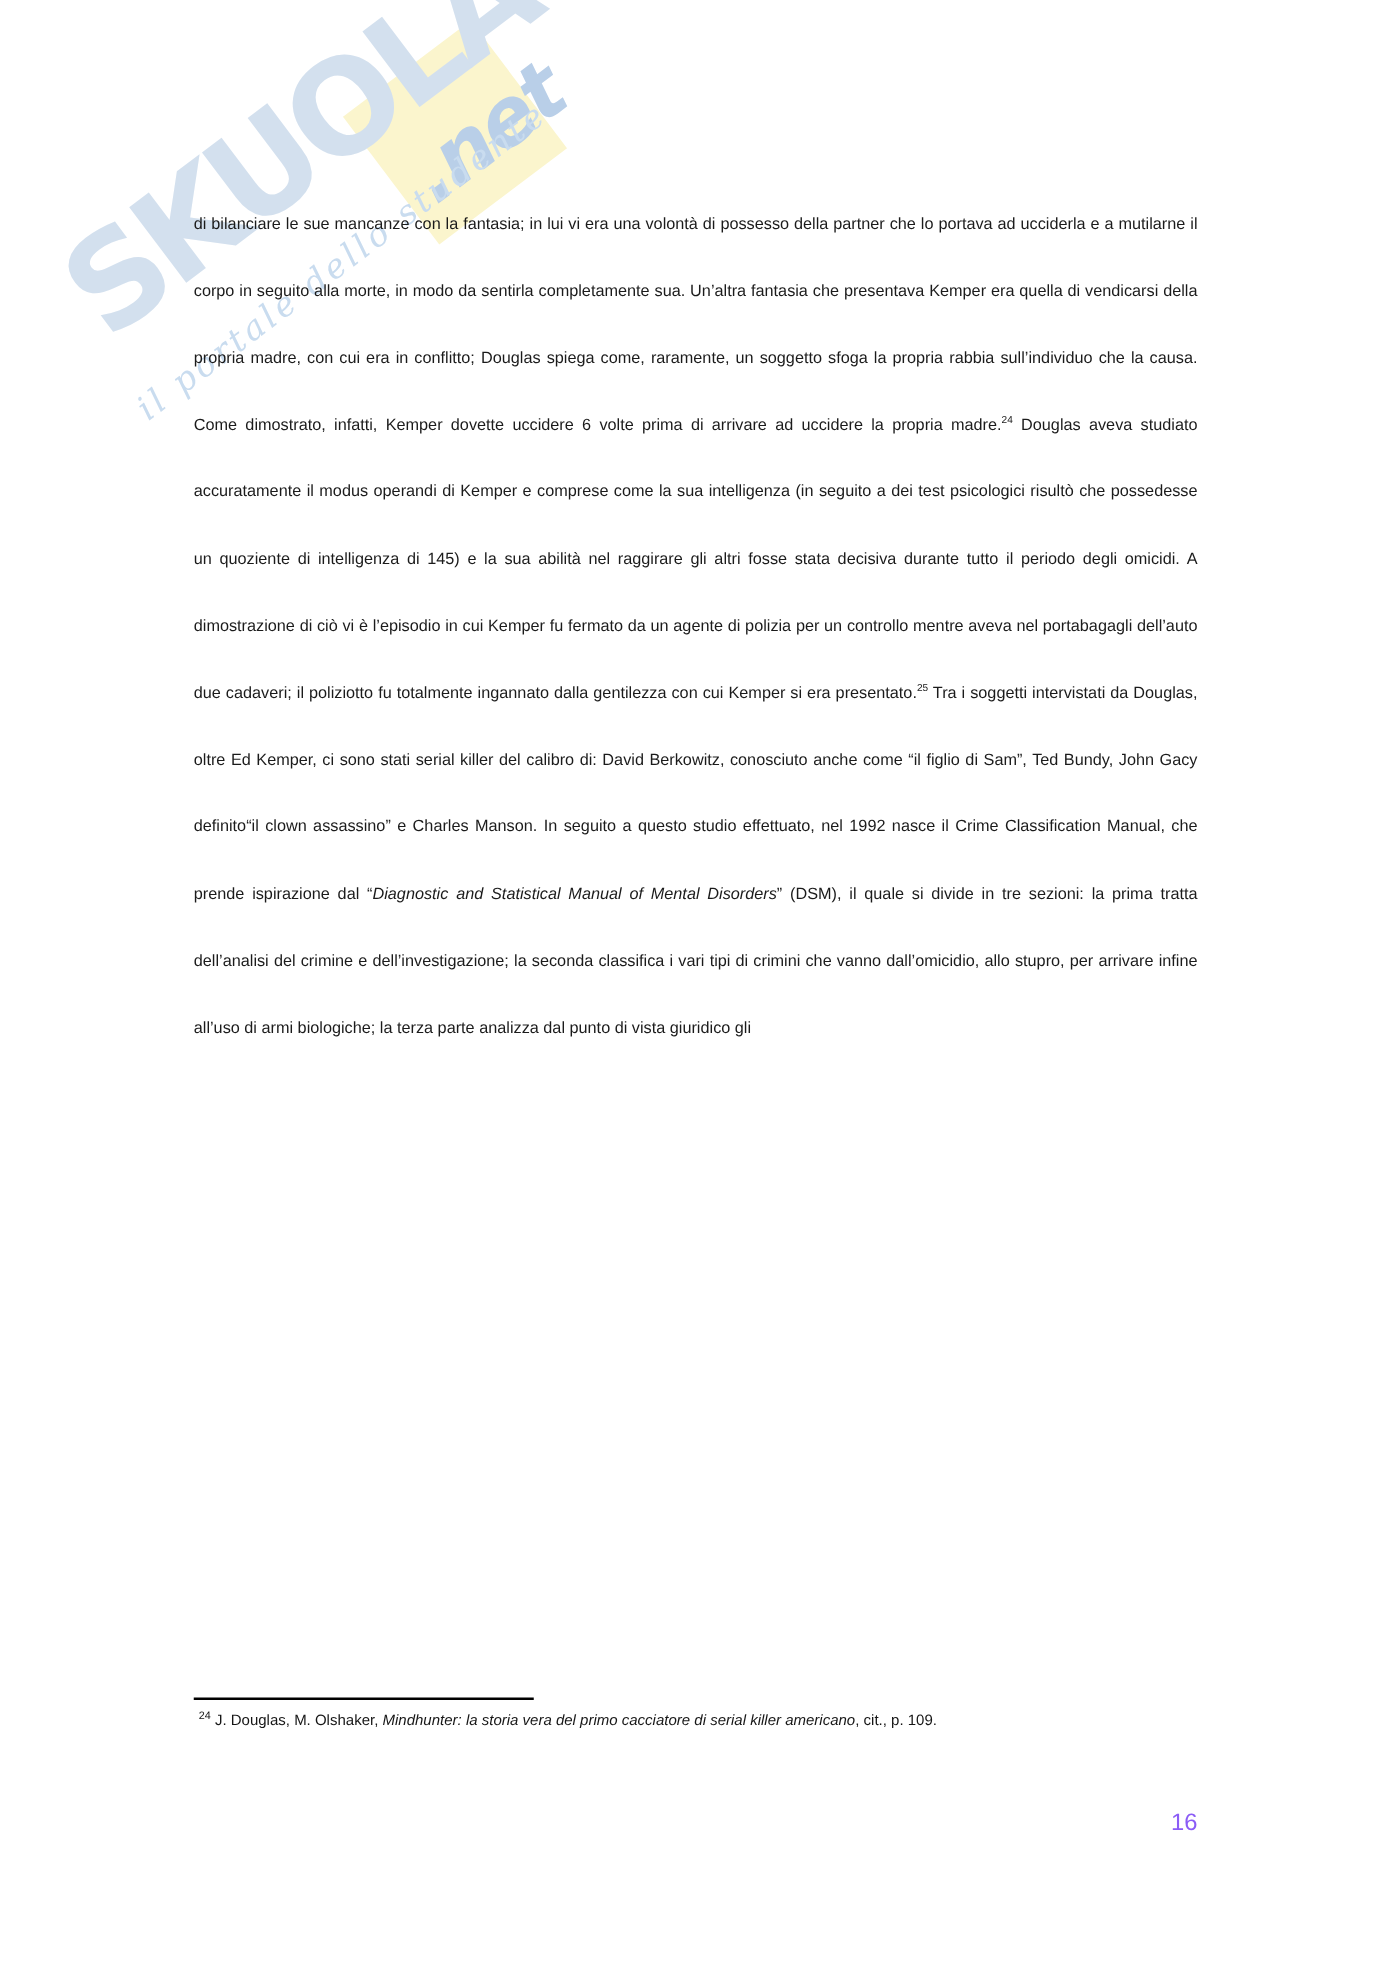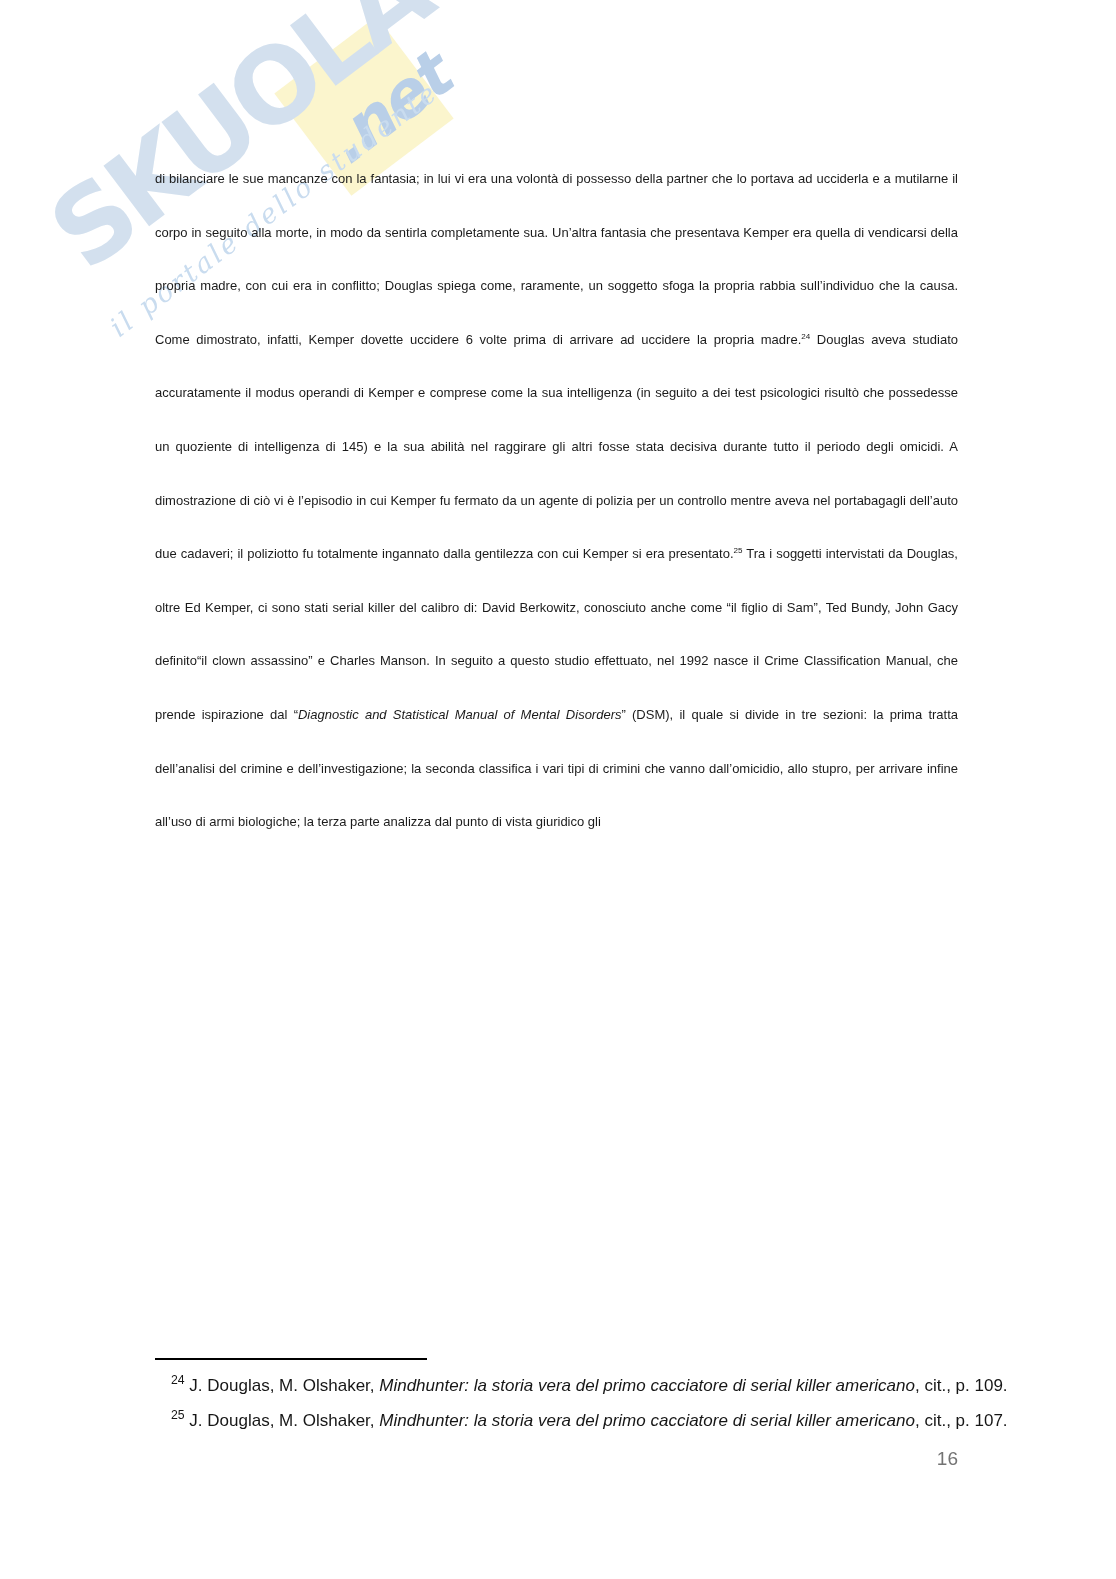--- a/index.html
+++ b/index.html
@@ -110,44 +110,44 @@
     width: 803px;
     z-index: 2;
   }
   .footnote-rule {
     width: 272px;
     height: 0;
     border-top: 2px solid #000000;
     margin: 0 0 7px 0;
   }
   .footnote {
-    margin: 16px;
+    margin: 4px;
     font-family: "Liberation Sans", sans-serif;
-    font-size: 17px;
+    font-size: 12px;
     line-height: 19px;
     color: #161616;
     white-space: nowrap;
   }
   .footnote i { font-style: italic; }
   .footnote sup {
     font-size: 0.72em;
     vertical-align: super;
     line-height: 0;
   }
 
   
   .page-number {
     position: absolute;
     left: 0;
     top: 1448px;
     width: 958px;
     text-align: right;
     font-family: "Liberation Sans", sans-serif;
     font-size: 19px;
-    color: #737373;
+    color: #8b5cf6;
     z-index: 2;
   }
 </style>
 </head>
 <body>
 
 <div class="page">
 
   <div class="watermark">
     <div class="wm-diamond"></div>
@@ -156,18 +156,17 @@
     <div class="wm-tagline">il portale dello studente</div>
   </div>
 
   <div class="content">
     <p class="body-par"><span>di bilanciare le sue mancanze con la fantasia; in lui vi era una volontà di possesso della partner che lo portava ad ucciderla e a mutilarne il corpo in seguito alla morte, in modo da sentirla completamente sua. Un’altra fantasia che presentava Kemper era quella di vendicarsi della propria madre, con cui era in conflitto; Douglas spiega come, raramente, un soggetto sfoga la propria rabbia sull’individuo che la causa. Come dimostrato, infatti, Kemper dovette uccidere 6 volte prima di arrivare ad uccidere la propria madre.</span><sup class="fnref">24</sup><span> Douglas aveva studiato accuratamente il modus operandi di Kemper e comprese come la sua intelligenza (in seguito a dei test psicologici risultò che possedesse un quoziente di intelligenza di 145) e la sua abilità nel raggirare gli altri fosse stata decisiva durante tutto il periodo degli omicidi. A dimostrazione di ciò vi è l’episodio in cui Kemper fu fermato da un agente di polizia per un controllo mentre aveva nel portabagagli dell’auto due cadaveri; il poliziotto fu totalmente ingannato dalla gentilezza con cui Kemper si era presentato.</span><sup class="fnref">25</sup><span> Tra i soggetti intervistati da Douglas, oltre Ed Kemper, ci sono stati serial killer del calibro di: David Berkowitz, conosciuto anche come “il figlio di Sam”, Ted Bundy, John Gacy definito“il clown assassino” e Charles Manson. In seguito a questo studio effettuato, nel 1992 nasce il Crime Classification Manual, che prende ispirazione dal “</span><i>Diagnostic and Statistical Manual of Mental Disorders</i><span>” (DSM), il quale si divide in tre sezioni: la prima tratta dell’analisi del crimine e dell’investigazione; la seconda classifica i vari tipi di crimini che vanno dall’omicidio, allo stupro, per arrivare infine all’uso di armi biologiche; la terza parte analizza dal punto di vista giuridico gli</span></p>
   </div>
 
   <div class="footnote-area">
     <div class="footnote-rule"></div>
     <p class="footnote"><sup>24</sup> <span>J. Douglas, M. Olshaker, </span><i>Mindhunter: la storia vera del primo cacciatore di serial killer americano</i><span>, cit., p. 109.</span></p>
-    <p class="footnote"><sup>25</sup> <span>J. Douglas, M. Olshaker, </span><i>Mindhunter: la storia vera del primo cacciatore di serial killer americano</i><span>, cit., p. 107.</span></p>
   </div>
 
   <div class="page-number">16</div>
 
 </div>
 
 </body></html>

